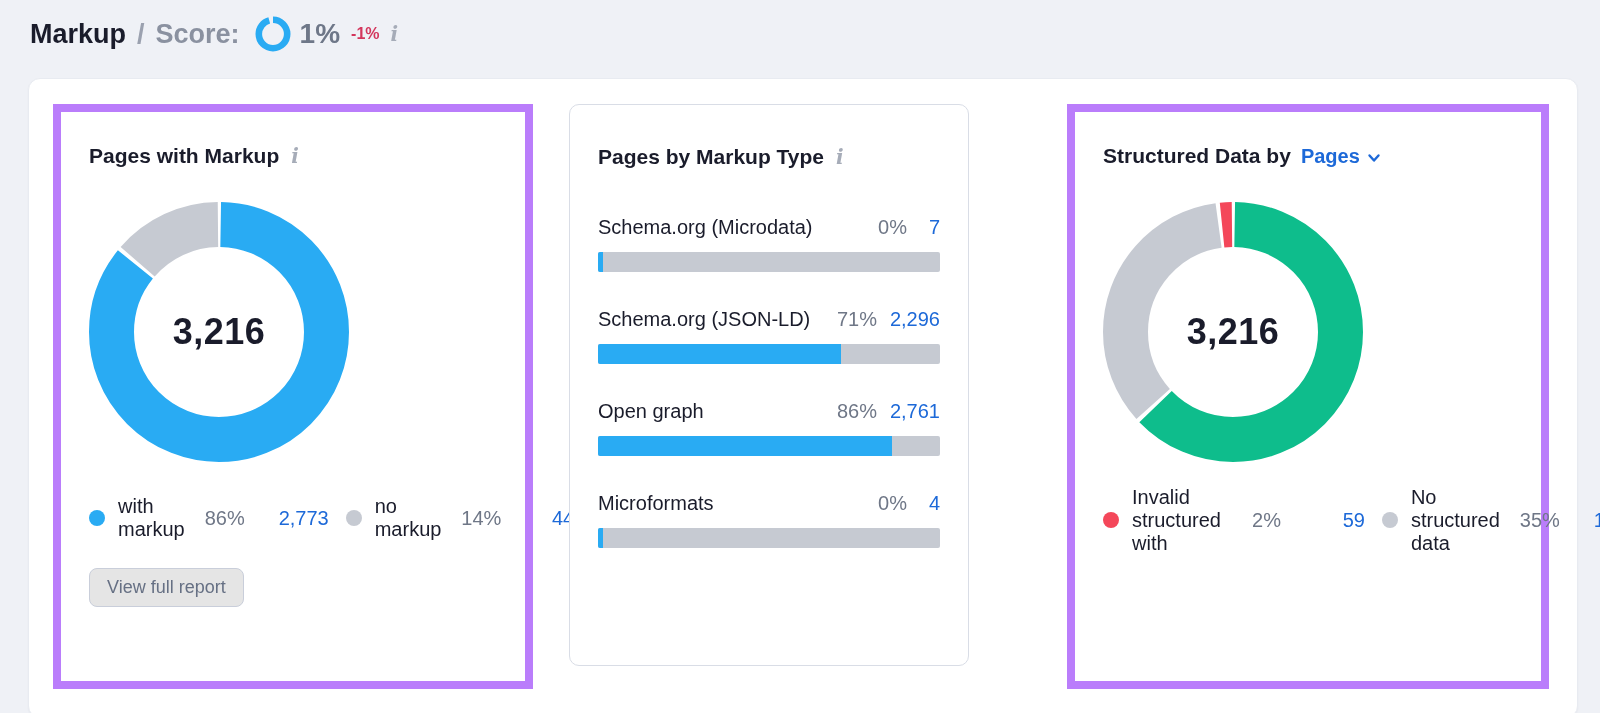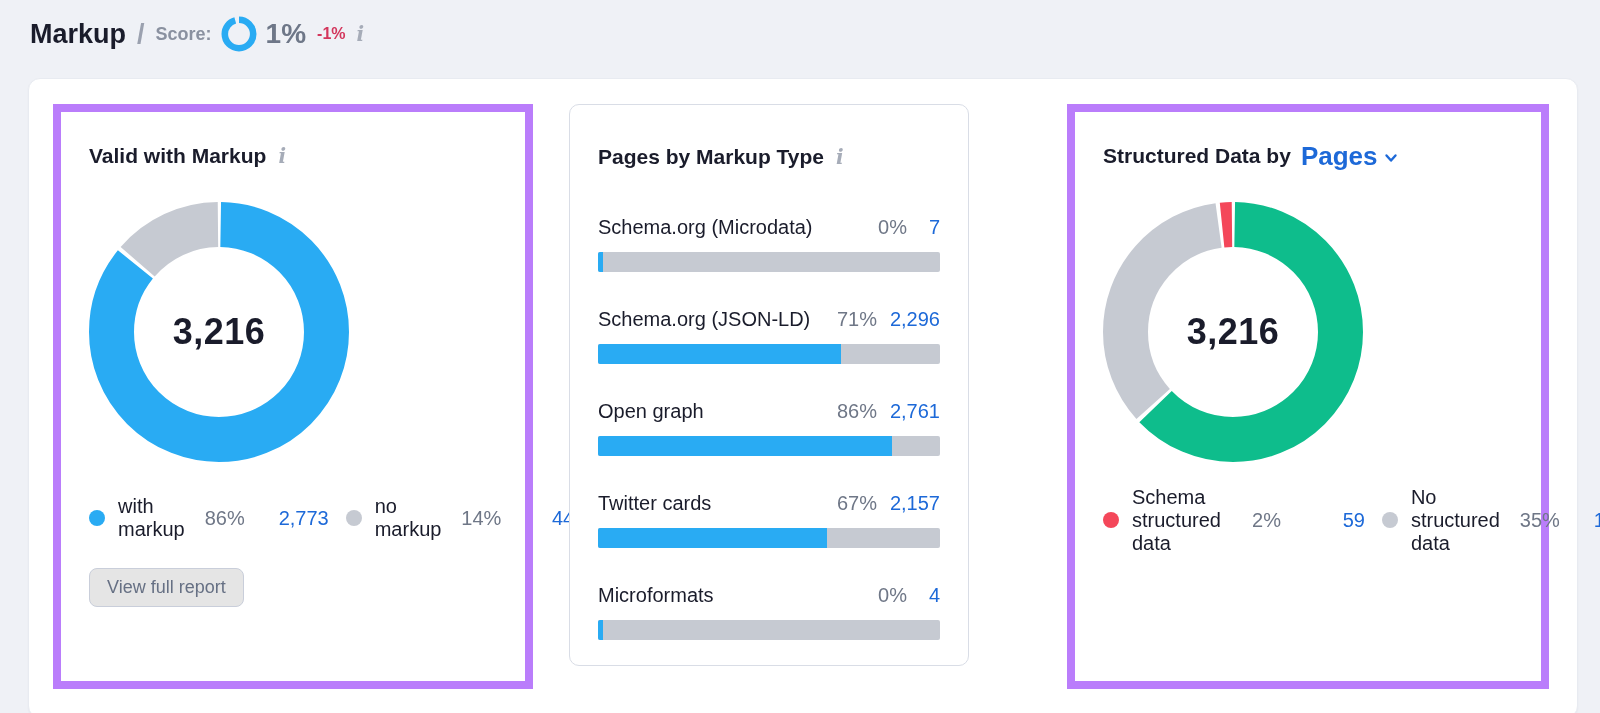--- a/index.html
+++ b/index.html
@@ -7,21 +7,21 @@
   body {
     background:#EFF1F6;
     font-family:"Liberation Sans","DejaVu Sans",sans-serif;
     color:#1A1C2B;
     position:relative;
   }
   
   .header { position:absolute; left:30px; top:16px; display:flex; align-items:center; gap:9px; }
   .h-title { font-size:27px; font-weight:700; color:#1A1C2B; }
   .h-slash { font-size:27px; font-weight:700; color:#9BA1AF; margin:0 2px; }
-  .h-score-label { font-size:18px; font-weight:700; color:#8A91A0; }
+  .h-score-label { font-size:27px; font-weight:700; color:#8A91A0; margin-right:6px; }
   .score-ring { width:36px; height:36px; }
   .h-score-value { font-size:28px; font-weight:700; color:#6E7788; }
   .h-delta { font-size:16px; font-weight:700; color:#D3365C; margin-left:2px; }
   .info-i {
     font-family:"DejaVu Serif","Liberation Serif",serif;
     font-style:italic; font-weight:600; color:#A6ACB8;
     font-size:20px; line-height:1; padding:0 2px; cursor:pointer;
   }
   
   .panel {
@@ -30,21 +30,21 @@
     box-shadow:0 1px 2px rgba(20,25,40,.04);
   }
   .card { position:absolute; top:25px; background:#fff; }
   .card.highlight { border:8px solid #BA7DFB; }
   .card-1 { left:24px;  width:480px; height:585px; padding:32px 28px; }
   .card-2 { left:540px; width:400px; height:562px; padding:40px 28px 26px;
             border:1px solid #D9DDE6; border-radius:10px; }
   .card-3 { left:1038px; width:482px; height:585px; padding:32px 28px; }
   .title-row { display:flex; align-items:center; gap:10px; height:24px; }
   .card-title { font-size:21px; font-weight:700; color:#1A1C2B; white-space:nowrap; }
-  .title-link { font-size:26px; font-weight:700; color:#1D69D8; cursor:pointer;
+  .title-link { font-size:20px; font-weight:700; color:#1D69D8; cursor:pointer;
                 display:inline-flex; align-items:center; gap:6px; }
   
   .donut-wrap { position:relative; width:260px; height:260px; margin-top:34px; }
   .donut-wrap svg { width:260px; height:260px; display:block; }
   .donut-center {
     position:absolute; inset:0; display:flex; align-items:center; justify-content:center;
     font-size:36px; font-weight:700; color:#1A1C2B; letter-spacing:.5px;
   }
   
   .legend { display:flex; gap:17px; margin-top:44px; }
@@ -90,21 +90,21 @@
   </svg>
   <span class="h-score-value">1%</span>
   <span class="h-delta">-1%</span>
   <span class="info-i">i</span>
 </div>
 
 <div class="panel">
 
   <div class="card card-1 highlight">
     <div class="title-row">
-      <span class="card-title">Valid with Markup</span>
+      <span class="card-title">Pages with Markup</span>
       <span class="info-i">i</span>
     </div>
     <div class="donut-wrap">
       <div>
           <svg viewBox="0 0 260 260">
             <circle cx="130" cy="130" r="107.5" fill="none" stroke="#29ABF3" stroke-width="45" stroke-dasharray="577.3804816487527 98.06193887305278" stroke-dashoffset="-1.75" transform="rotate(-90 130 130)"></circle>
             <circle cx="130" cy="130" r="107.5" fill="none" stroke="#C6CAD2" stroke-width="45" stroke-dasharray="91.06193887305277 584.3804816487527" stroke-dashoffset="-582.6304816487527" transform="rotate(-90 130 130)"></circle>
           </svg>
         </div>
       <div class="donut-center">3,216</div>
@@ -153,30 +153,20 @@
           </div>
       </div>
       <div class="bar-row">
         <div class="bar-head">
           <span class="bar-label">Open graph</span>
           <span class="bar-pct">86%</span>
           <span class="bar-count">2,761</span>
         </div>
         <div class="bar-track">
             <div class="bar-fill" style="width: 86%;"></div>
-          </div>
-      </div>
-      <div class="bar-row">
-        <div class="bar-head">
-          <span class="bar-label">Twitter cards</span>
-          <span class="bar-pct">67%</span>
-          <span class="bar-count">2,157</span>
-        </div>
-        <div class="bar-track">
-            <div class="bar-fill" style="width: 67%;"></div>
           </div>
       </div>
       <div class="bar-row">
         <div class="bar-head">
           <span class="bar-label">Microformats</span>
           <span class="bar-pct">0%</span>
           <span class="bar-count">4</span>
         </div>
         <div class="bar-track">
             <div class="bar-fill" style="width: 1.5%;"></div>
@@ -201,21 +191,21 @@
             <circle cx="130" cy="130" r="107.5" fill="none" stroke="#0EBD8C" stroke-width="45" stroke-dasharray="422.0287249287375 253.41369559306798" stroke-dashoffset="-1.75" transform="rotate(-90 130 130)"></circle>
             <circle cx="130" cy="130" r="107.5" fill="none" stroke="#C6CAD2" stroke-width="45" stroke-dasharray="232.90484718263193 442.5375733391736" stroke-dashoffset="-427.2787249287375" transform="rotate(-90 130 130)"></circle>
             <circle cx="130" cy="130" r="107.5" fill="none" stroke="#F4475A" stroke-width="45" stroke-dasharray="10.00884841043611 665.4335721113694" stroke-dashoffset="-663.6835721113695" transform="rotate(-90 130 130)"></circle>
           </svg>
         </div>
       <div class="donut-center">3,216</div>
     </div>
     <div class="legend tight">
       <div class="lg-row">
         <span class="dot red"></span>
-        <span class="lg-label">Schema structured data</span>
+        <span class="lg-label">Invalid structured with</span>
         <span class="lg-pct">2%</span>
         <span class="lg-count">59</span>
       </div>
       <div class="lg-row">
         <span class="dot gray"></span>
         <span class="lg-label">No structured data</span>
         <span class="lg-pct">35%</span>
         <span class="lg-count">1,122</span>
       </div>
     </div>

